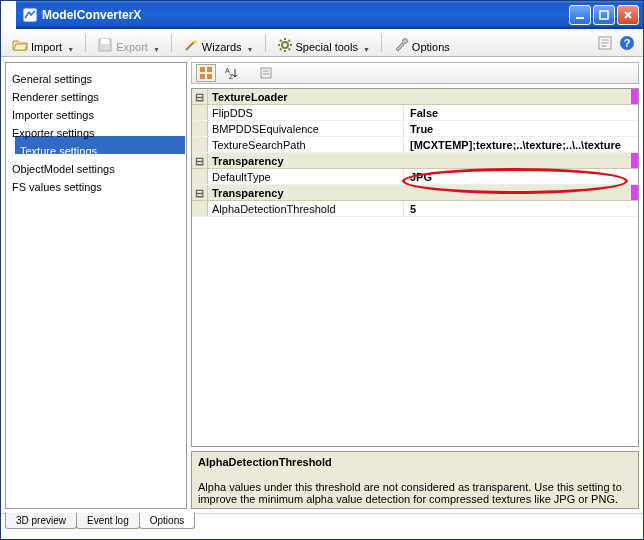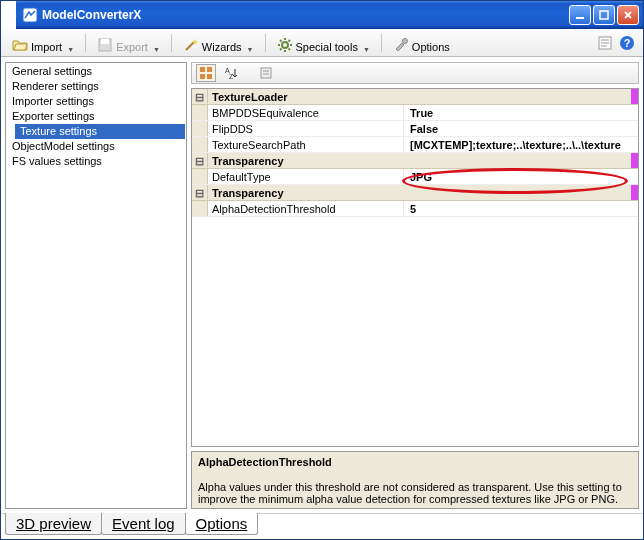--- a/index.html
+++ b/index.html
@@ -68,21 +68,21 @@
   }
   .sidebar {
     width: 182px;
     border: 1px solid #9a9a9a;
     margin: 4px 2px 4px 4px;
     background: #fff;
     overflow: auto;
     padding: 1px;
   }
   .sidebar-item {
-    padding: 1px 5px;
+    padding: 9px 5px;
     height: 15px;
     line-height: 13px;
     cursor: default;
   }
   .sidebar-item.selected {
     background: #316ac5;
     color: #fff;
     margin-left: 8px;
   }
 
@@ -180,26 +180,25 @@
     padding: 0 4px;
     border-top: 1px solid #d4d0c8;
     background: #fff;
   }
   .bottom-tab {
     border: 1px solid #9a9a9a;
     border-top: none;
     border-bottom-left-radius: 3px;
     border-bottom-right-radius: 3px;
     padding: 2px 10px;
-    font-size: 15px;
+    font-size: 10px;
     background: #f4f4f4;
     margin-right: -1px;
     position: relative;
     top: -1px;
-    text-decoration: underline;
   }
   .bottom-tab.active { background: #fff; font-weight: normal; z-index: 1; }
 </style>
 </head>
 <body>
 
 <div class="titlebar">
   <svg class="title-icon" viewBox="0 0 16 16">
     <rect x="1" y="1" width="14" height="14" rx="2" fill="#fff" stroke="#2a6edc"></rect>
     <path d="M3 11 L7 5 L9 8 L13 4" stroke="#2a6edc" fill="none" stroke-width="1.5"></path>
@@ -320,27 +319,27 @@
     </div>
 
     <div class="prop-grid">
 
       <div class="pg-row cat">
         <div class="toggle">⊟</div>
         <div class="pg-key">TextureLoader</div>
       </div>
       <div class="pg-row">
         <div class="toggle"></div>
+        <div class="pg-key">FlipDDS</div>
+        <div class="pg-val">False</div>
+      </div>
+      <div class="pg-row">
+        <div class="toggle"></div>
         <div class="pg-key">BMPDDSEquivalence</div>
         <div class="pg-val">True</div>
-      </div>
-      <div class="pg-row">
-        <div class="toggle"></div>
-        <div class="pg-key">FlipDDS</div>
-        <div class="pg-val">False</div>
       </div>
       <div class="pg-row">
         <div class="toggle"></div>
         <div class="pg-key">TextureSearchPath</div>
         <div class="pg-val">[MCXTEMP];texture;..\texture;..\..\texture</div>
       </div>
 
       <div class="pg-row cat">
         <div class="toggle">⊟</div>
         <div class="pg-key">Transparency</div>

